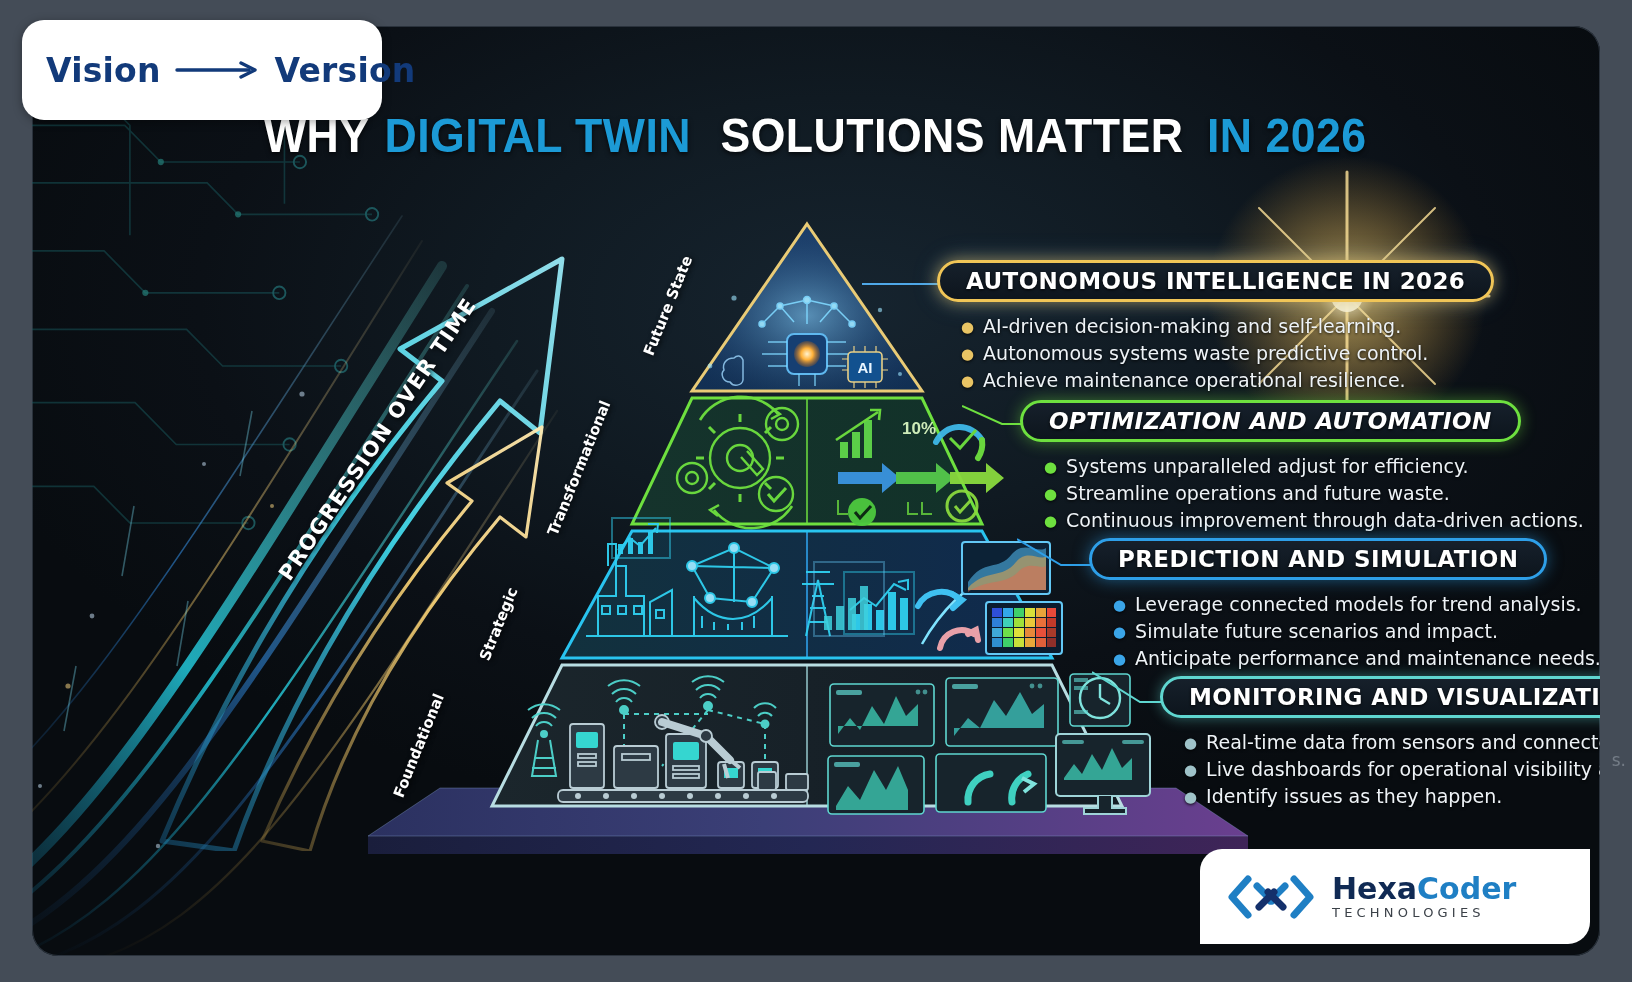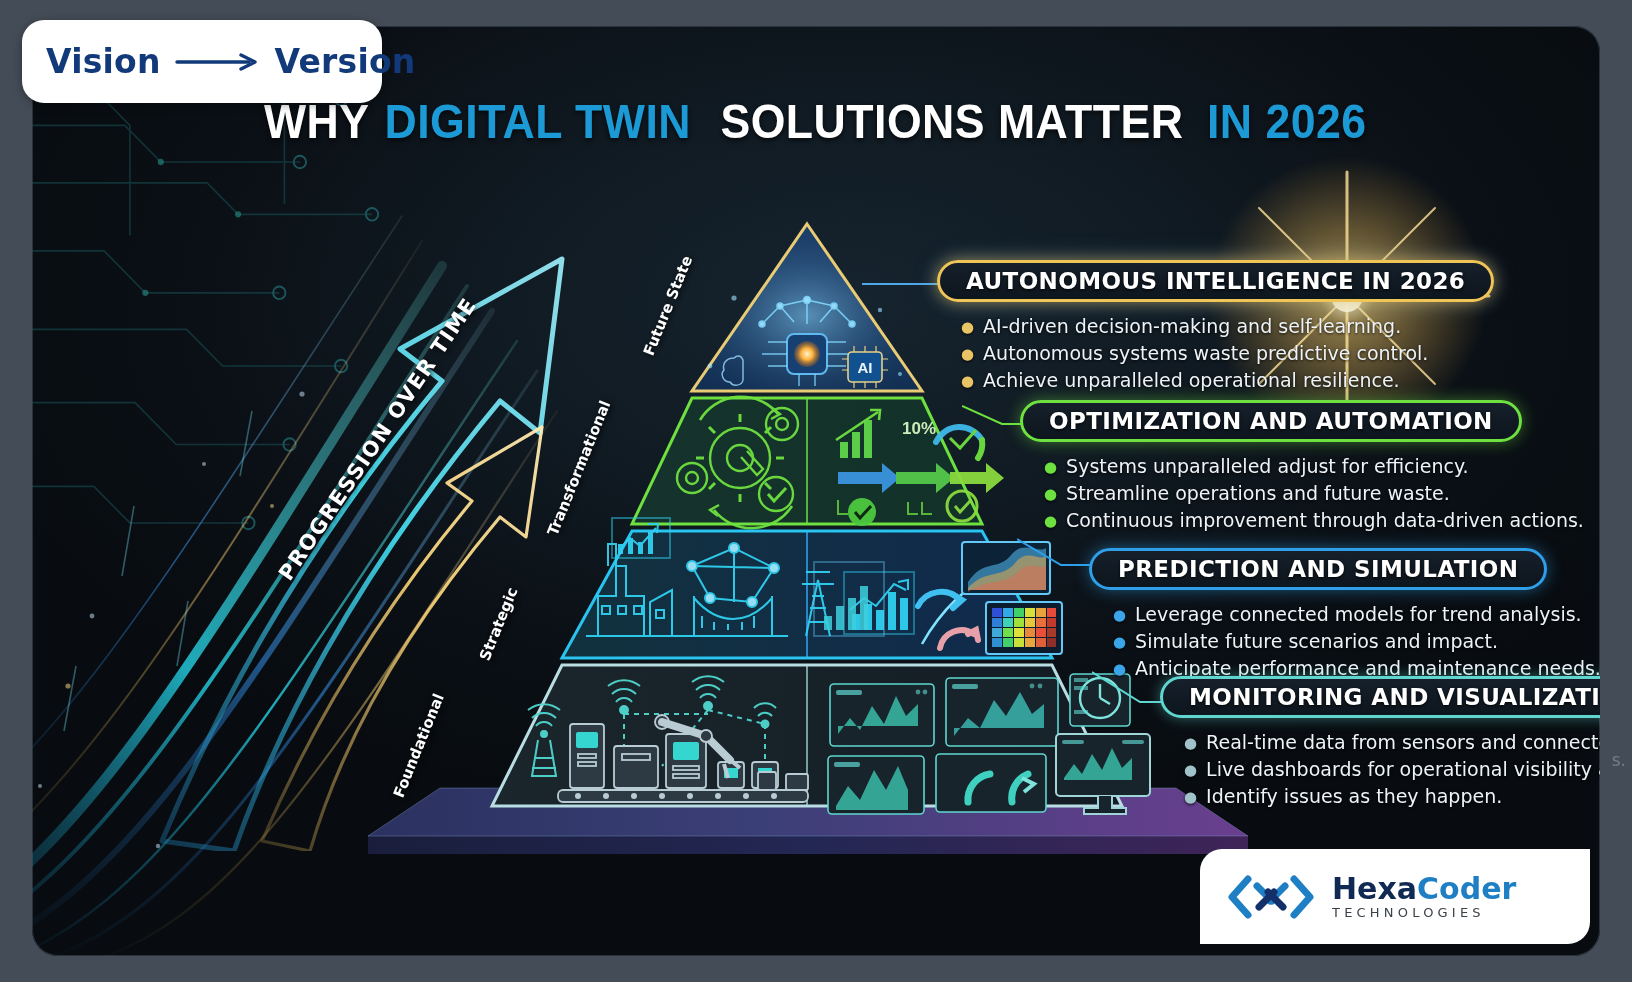--- a/index.html
+++ b/index.html
@@ -25,38 +25,38 @@
 
   
   .circuits { position:absolute; left:0; top:0; width:46%; height:72%; opacity:.55; }
 
   
   .streaks { position:absolute; left:-60px; top:120px; width:760px; height:820px; pointer-events:none; }
 
   
   .badge {
     position:absolute; left:22px; top:20px;
-    width:360px; height:83px;
+    width:360px; height:100px;
     background:#ffffff;
     border-radius:22px;
     display:flex; align-items:center; gap:14px;
     padding:0 24px;
     z-index:40;
     box-shadow:0 2px 10px rgba(0,0,0,.35);
   }
   .badge-word {
     color:#123a7a; font-weight:bold; font-size:33px;
     letter-spacing:.2px;
     font-family:"DejaVu Sans", sans-serif;
   }
   .badge-arrow { flex:0 0 auto; }
 
   
   .heading {
-    position:absolute; top:68px; left:0; right:0;
+    position:absolute; top:82px; left:0; right:0;
     text-align:center;
     z-index:30;
     white-space:nowrap;
   }
   .heading span {
     font-family:"Liberation Sans Narrow","Liberation Sans",sans-serif;
     font-weight:bold;
     font-size:48px;
     letter-spacing:.5px;
     transform:scaleX(.93);
@@ -639,44 +639,44 @@
         <div class="bullet">
           <span class="dot" style="color:#e9c464">●</span>
           <span>AI-driven decision-making and self-learning.</span>
         </div>
         <div class="bullet">
           <span class="dot" style="color:#e9c464">●</span>
           <span>Autonomous systems waste predictive control.</span>
         </div>
         <div class="bullet">
           <span class="dot" style="color:#e9c464">●</span>
-          <span>Achieve unparalleled operational resilience.</span>
+          <span>Achieve maintenance operational resilience.</span>
         </div>
       </div>
     </div>
 
     <div class="callout" style="left:988px; top:374px;">
-      <div class="pill" style="border:3px solid #6ee03f; box-shadow:0 0 16px rgba(110,224,63,.45);">OPTIMIZATION AND AUTOMATION</div>
+      <div class="pill" style="border:3px solid #6ee03f; box-shadow:0 0 16px rgba(110,224,63,.45);font-style:italic;">OPTIMIZATION AND AUTOMATION</div>
       <div class="bullets">
         <div class="bullet">
           <span class="dot" style="color:#6ee03f">●</span>
           <span>Systems unparalleled adjust for efficiency.</span>
         </div>
         <div class="bullet">
           <span class="dot" style="color:#6ee03f">●</span>
           <span>Streamline operations and future waste.</span>
         </div>
         <div class="bullet">
           <span class="dot" style="color:#6ee03f">●</span>
           <span>Continuous improvement through data-driven actions.</span>
         </div>
       </div>
     </div>
 
-    <div class="callout" style="left:1057px; top:512px;margin-top:10px;">
+    <div class="callout" style="left:1057px; top:512px;">
       <div class="pill" style="border:3px solid #2e9fe8; box-shadow:0 0 16px rgba(46,159,232,.5);">PREDICTION AND SIMULATION</div>
       <div class="bullets">
         <div class="bullet">
           <span class="dot" style="color:#3aa5e8">●</span>
           <span>Leverage connected models for trend analysis.</span>
         </div>
         <div class="bullet">
           <span class="dot" style="color:#3aa5e8">●</span>
           <span>Simulate future scenarios and impact.</span>
         </div>

